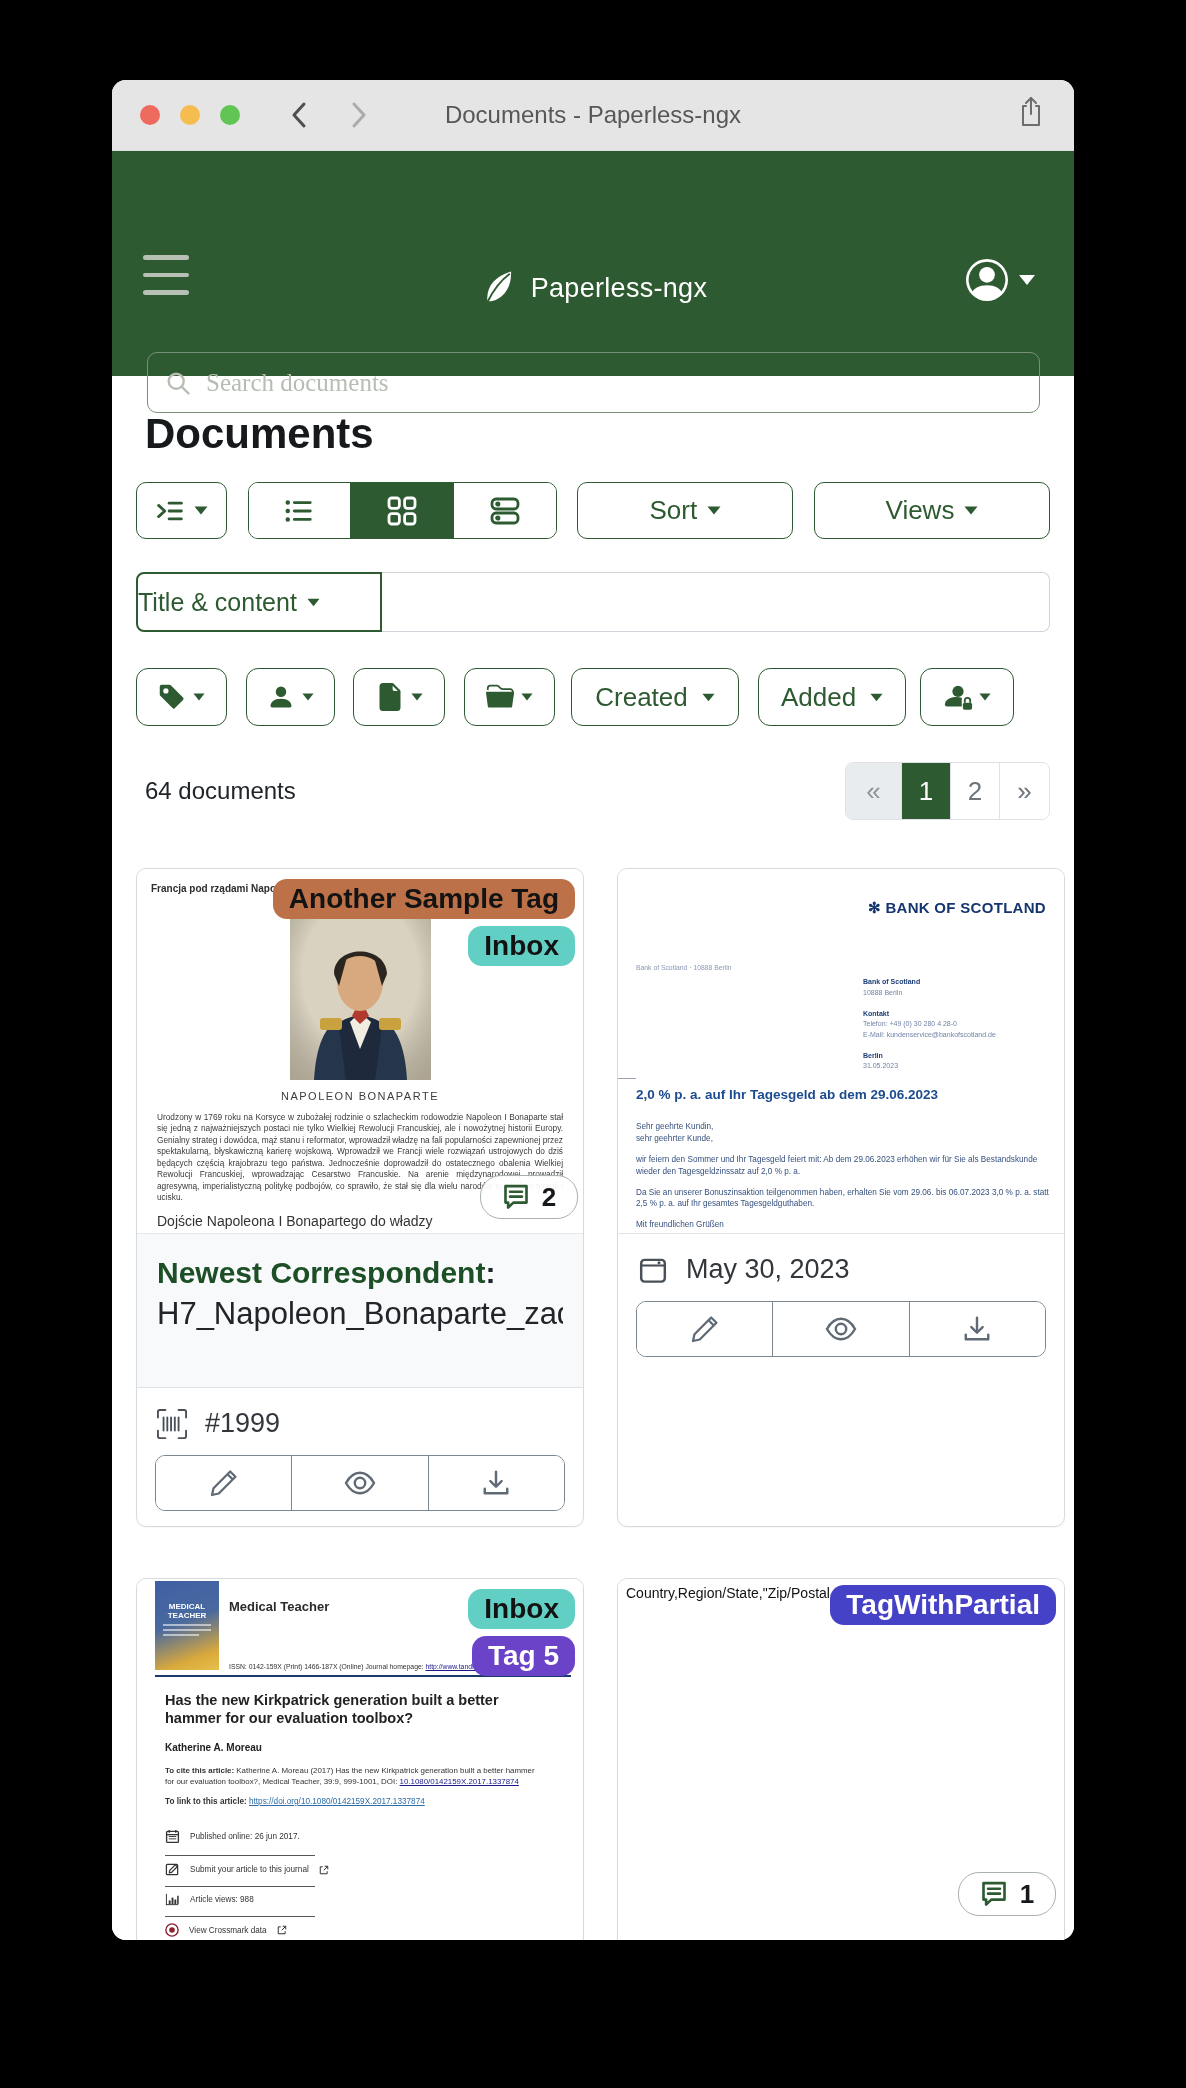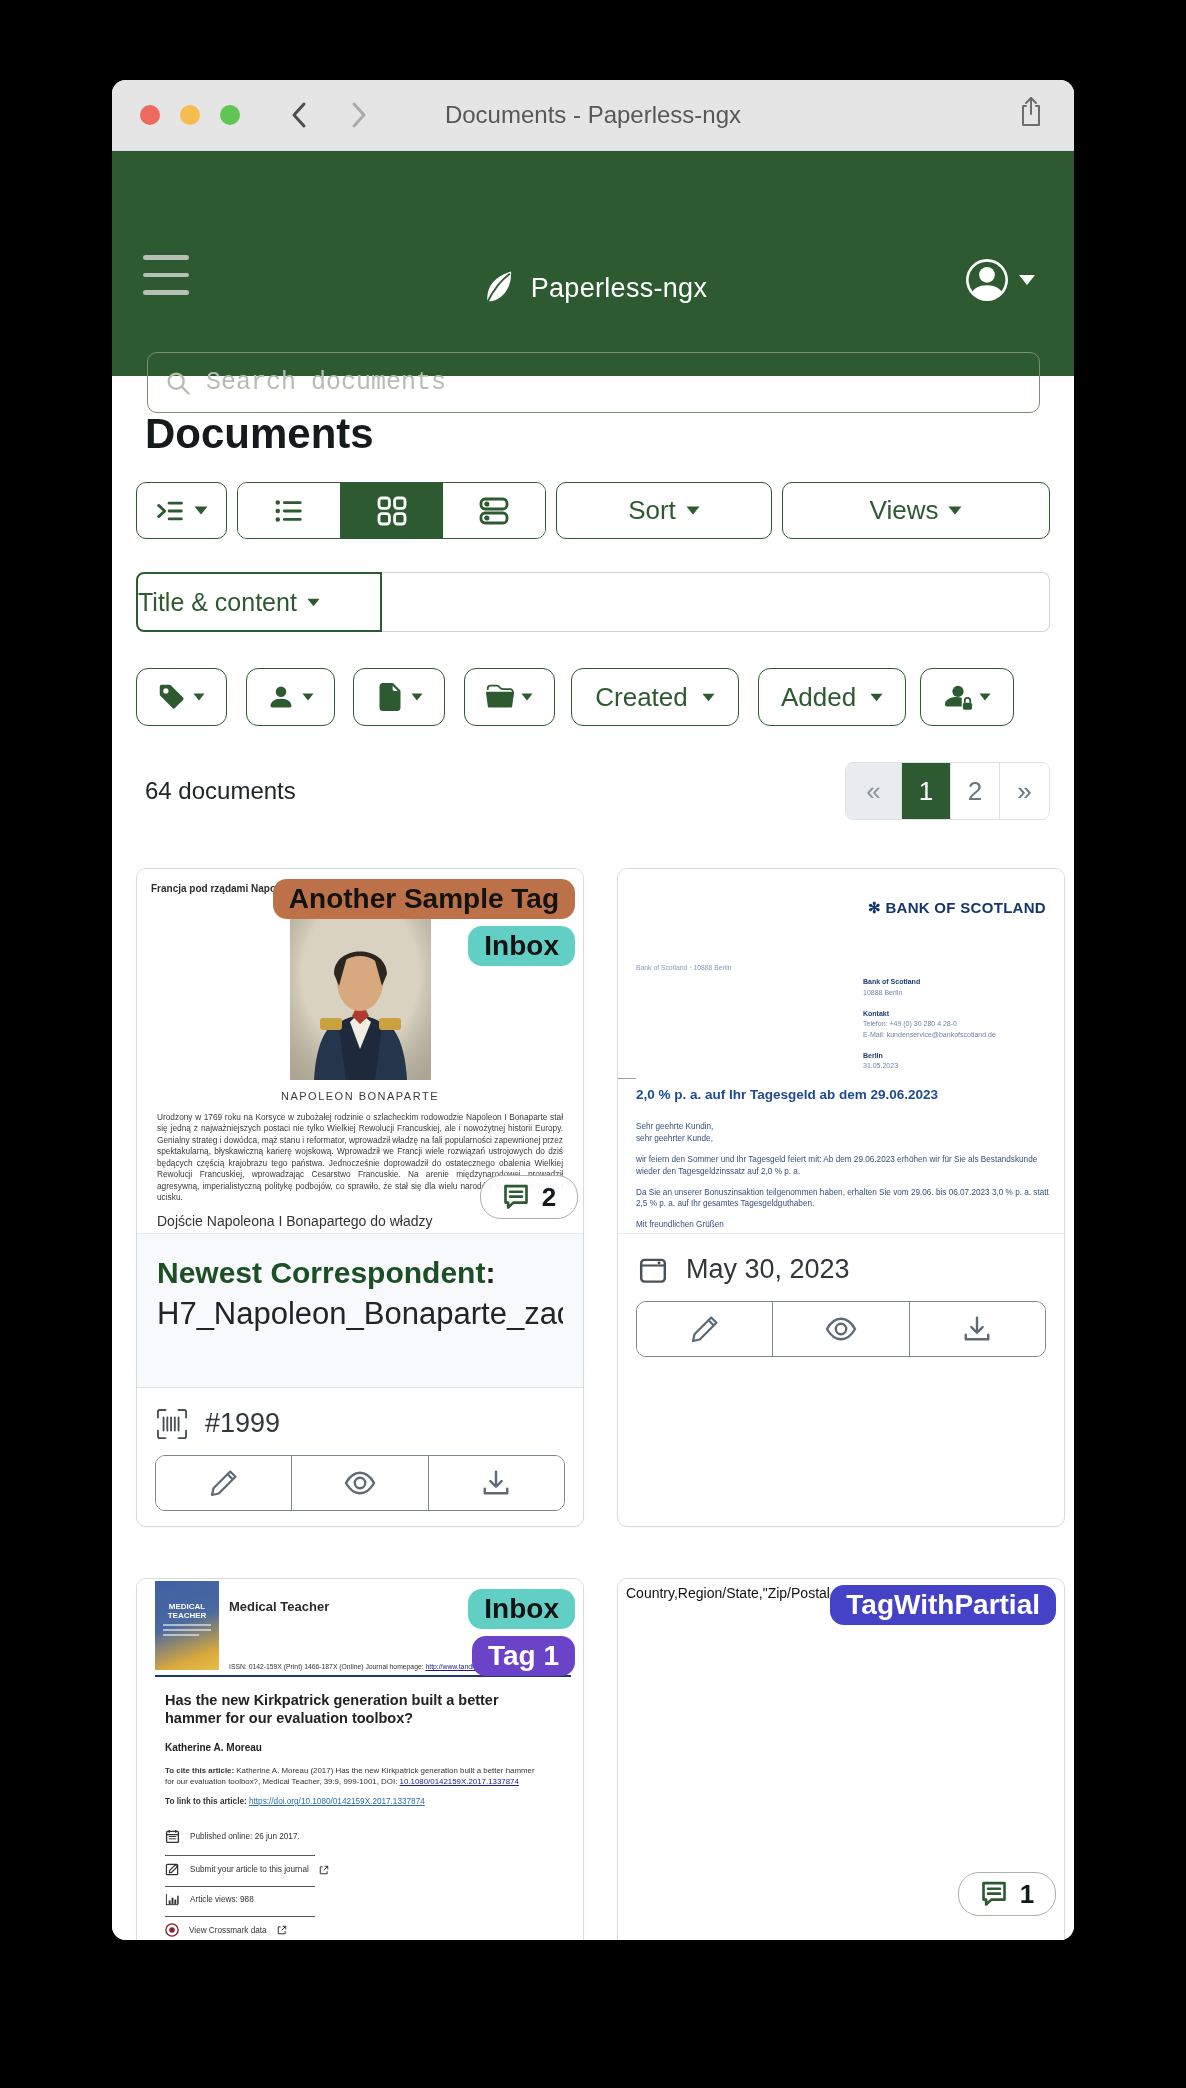--- a/index.html
+++ b/index.html
@@ -17,34 +17,34 @@
   .tb-title{position:absolute;left:50%;top:50%;transform:translate(-50%,-50%);font-size:24px;color:#57575a;font-weight:500;white-space:nowrap;}
   .share{position:absolute;right:31px;top:16px;color:#6d6d70;}
   
   .appheader{background:#2d5a31;flex:0 0 auto;height:225px;position:relative;}
   .hamburger{position:absolute;left:31px;top:104px;width:46px;cursor:pointer;}
   .hamburger span{display:block;height:4.5px;border-radius:3px;background:#b6c0b4;margin-bottom:13px;}
   .logo{position:absolute;left:0;right:0;top:118px;display:flex;justify-content:center;align-items:center;gap:14px;color:#fff;}
   .logo .apptitle{font-size:27px;font-weight:500;letter-spacing:.3px;}
   .avatar{position:absolute;right:38px;top:108px;display:flex;align-items:center;gap:10px;color:#fff;}
   .searchwrap{position:absolute;left:35px;right:34px;top:201px;height:61px;border:1.5px solid #7a8f78;border-radius:10px;display:flex;align-items:center;padding:0 18px;box-sizing:border-box;color:#b6beb3;}
-  .searchwrap input{flex:1;background:transparent;border:none;outline:none;font-size:25px;color:#e8ece6;font-family:Liberation Mono, monospace;margin-left:14px;}
+  .searchwrap input{flex:1;background:transparent;border:none;outline:none;font-size:25px;color:#e8ece6;font-family:Liberation Serif, serif;margin-left:14px;}
   .searchwrap input::placeholder{color:#b6beb3;opacity:1;}
   
   .content{flex:1;background:#fff;padding:0 24px;box-sizing:border-box;overflow:hidden;}
   h1.pagetitle{margin:34px 0 0 9px;font-size:42px;font-weight:600;color:#171a1c;}
   .toolbar1{margin-top:24px;display:flex;justify-content:space-between;height:57px;}
   .tbtn{border:1.5px solid #2d5a31;border-radius:10px;background:#fff;color:#2d5a31;display:flex;align-items:center;justify-content:center;gap:10px;font-size:26px;font-weight:500;box-sizing:border-box;cursor:pointer;}
   .btn-select{width:91px;}
   .btngroup{width:309px;display:flex;border:1.5px solid #2d5a31;border-radius:10px;overflow:hidden;box-sizing:border-box;}
   .btngroup .cell{flex:1;display:flex;align-items:center;justify-content:center;color:#2d5a31;background:#fff;cursor:pointer;}
   .btngroup .cell + .cell{border-left:1.5px solid #2d5a31;}
   .btngroup .cell.active{background:#2d5a31;color:#fff;}
   .btn-sort{width:216px;}
-  .btn-views{width:268px;}
+  .btn-views{width:236px;}
   .filterline{margin-top:33px;display:flex;height:60px;}
   .ffield{width:246px;border:2px solid #2d5a31;border-radius:8px 0 0 8px;display:flex;align-items:center;justify-content:flex-start;gap:10px;color:#2d5a31;font-size:25px;font-weight:500;background:#fff;box-sizing:border-box;z-index:2;cursor:pointer;}
   .finput{flex:1;border:1px solid #ced4da;border-left:none;border-radius:0 8px 8px 0;box-sizing:border-box;}
   .finput input{width:100%;height:100%;border:none;outline:none;border-radius:0 8px 8px 0;font-size:24px;padding:0 14px;box-sizing:border-box;font-family:"Liberation Sans",sans-serif;}
   .toolbar2{margin-top:36px;display:flex;height:58px;}
   .tbtn.icononly{width:91px;border-radius:12px;gap:7px;}
   .tbtn.w-created{width:168px;margin-left:16px;border-radius:12px;gap:14px;}
   .tbtn.w-added{width:148px;margin-left:19px;border-radius:12px;gap:14px;}
   .tbtn.w-perm{width:94px;margin-left:14px;border-radius:12px;gap:6px;}
   .mr19{margin-left:19px;}.mr18{margin-left:18px;}
@@ -585,21 +585,21 @@
               <span class="icon">
                   <svg width="10" height="10" viewBox="0 0 16 16" fill="none" stroke="#333" stroke-width="1.6">
                     <path d="M6 3 H2 V14 H13 V10"></path>
                     <path d="M9 2 H14 V7 M14 2 L7.5 8.5"></path>
                   </svg>
                 </span>
             </div>
           </div>
           <div class="tagcol">
             <span class="tag" style="background: rgb(98, 207, 196); color: rgb(19, 19, 19);">Inbox</span>
-            <span class="tag" style="background: rgb(107, 67, 200); color: rgb(255, 255, 255);">Tag 1</span>
+            <span class="tag" style="background: rgb(107, 67, 200); color: rgb(255, 255, 255);">Tag 5</span>
           </div>
         </div>
       </article>
 
       <article class="card">
         <div class="preview" style="height:657px;border-bottom:none">
           <div class="csvline">Country,Region/State,"Zip/Postal Code","Latitude","Labels"</div>
           <div class="tagcol" style="top:6px">
             <span class="tag" style="background: rgb(70, 66, 200); color: rgb(255, 255, 255);">TagWithPartial</span>
           </div>

